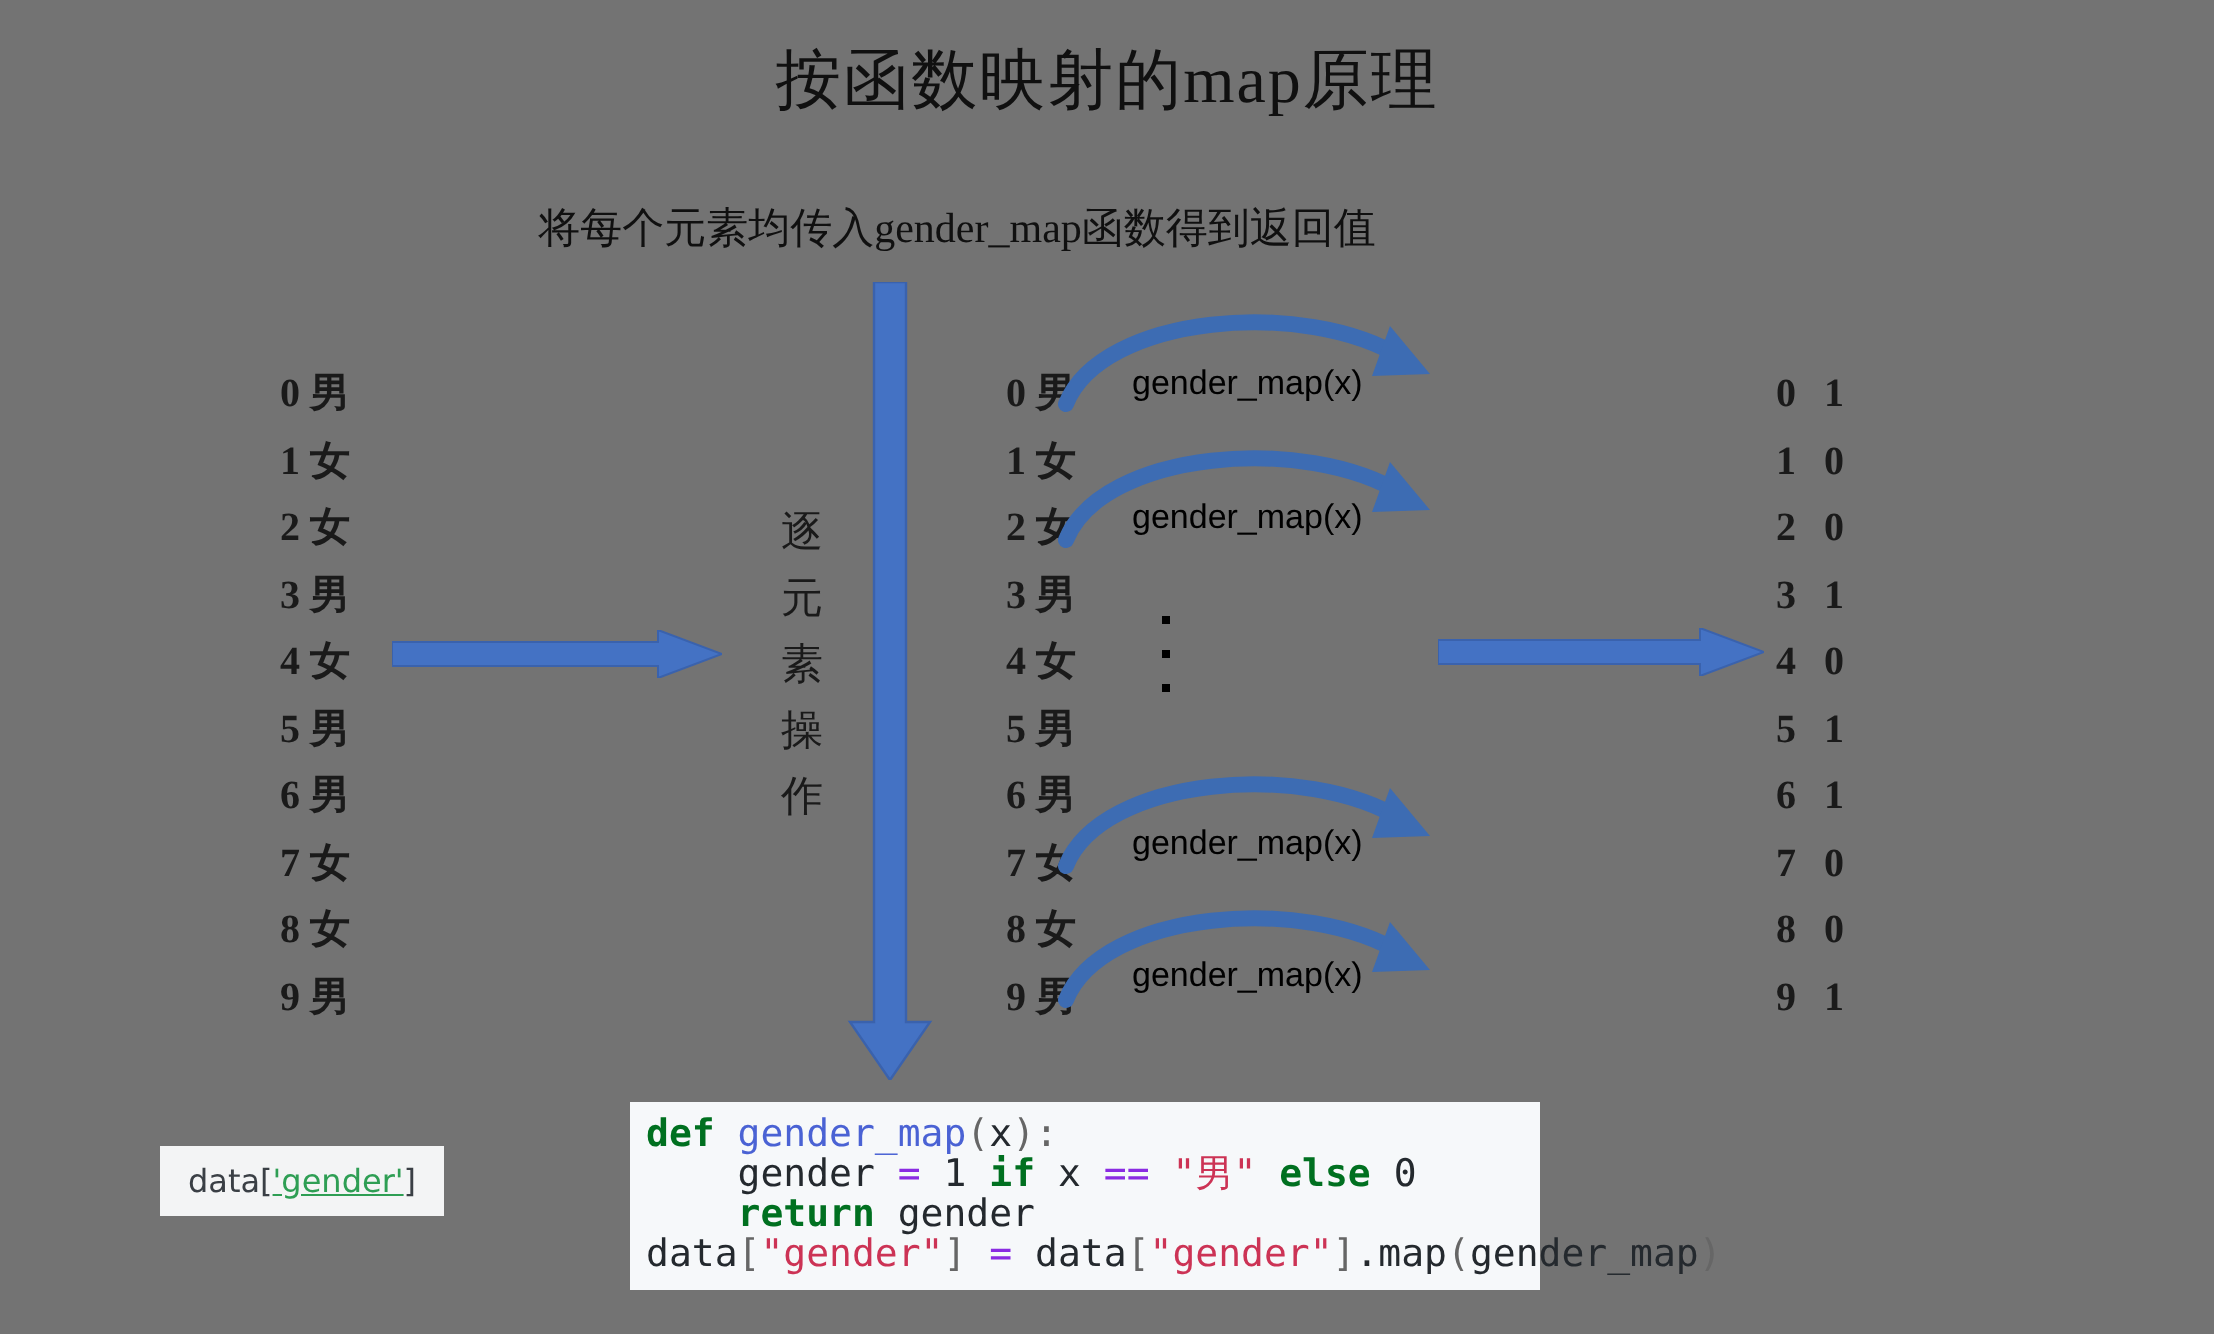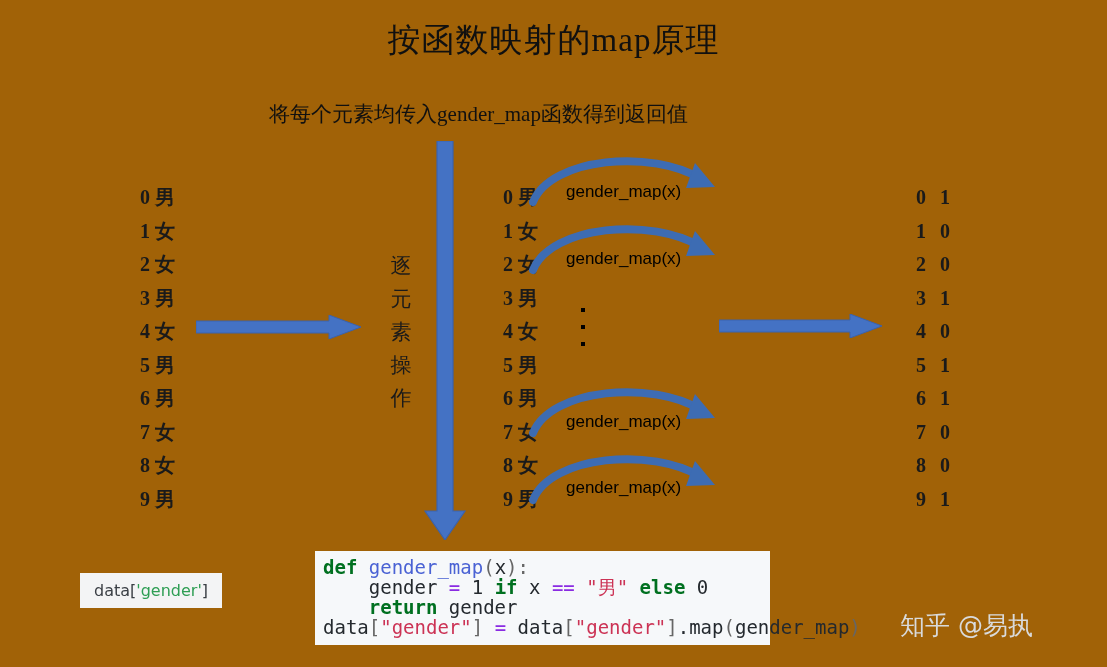--- a/index.html
+++ b/index.html
@@ -8,21 +8,21 @@
     background: #ffffff;
   }
   body {
     font-family: "Liberation Serif", "DejaVu Serif", serif;
     color: #000000;
   }
   #canvas {
     position: relative;
     width: 1107px;
     height: 667px;
-    background: #a16207;
+    background: #737373;
     overflow: hidden;
   }
 
   
   .title {
     position: absolute;
     left: 0;
     top: 18px;
     width: 1107px;
     text-align: center;
@@ -48,21 +48,21 @@
     color: #1a1a1a;
     white-space: nowrap;
   }
   .series .row {
     height: 33.5px;
     display: block;
     font-weight: bold;
   }
   #series-left  { left: 140px; top: 181px; }
   #series-mid   { left: 503px; top: 181px; }
-  #series-right { left: 916px; top: 181px; }
+  #series-right { left: 888px; top: 181px; }
   .idx { display: inline-block; min-width: 13px; }
   .val { display: inline-block; padding-left: 2px; }
   #series-right .val { padding-left: 11px; }
 
   
   .harrow {
     position: absolute;
     height: 24px;
   }
   #arrow-left-mid  { left: 196px; top: 315px; width: 165px; }
@@ -156,21 +156,21 @@
     position: absolute;
     background: #f3f4f5;
     font-family: "DejaVu Sans", "Liberation Sans", sans-serif;
     font-size: 16px;
     color: #3a3f45;
     padding: 8px 14px;
     white-space: nowrap;
   }
   #pill-left  { left: 80px;  top: 573px; }
   #pill-right { left: 805px; top: 573px; }
-  .pill .gstr { color: #2e9e54; }
+  .pill .gstr { color: #2e9e54; text-decoration: underline; }
 
   
   #watermark {
     position: absolute;
     left: 900px;
     top: 609px;
     font-family: "DejaVu Sans", "Liberation Sans", sans-serif;
     font-size: 25px;
     color: #d9dadb;
     white-space: nowrap;
@@ -272,15 +272,14 @@
   </div>
 
   <div id="code-block"><span class="kw">def</span> <span class="fnm">gender_map</span><span class="pun">(</span><span class="plain">x</span><span class="pun">)</span><span class="pun">:</span>
 <span>    </span><span class="plain">gender</span> <span class="op">=</span> <span class="num">1</span> <span class="kw">if</span> <span class="plain">x</span> <span class="op">==</span> <span class="str">"男"</span> <span class="kw">else</span> <span class="num">0</span>
 <span>    </span><span class="kw">return</span> <span class="plain">gender</span>
 <span class="plain">data</span><span class="pun">[</span><span class="str">"gender"</span><span class="pun">]</span> <span class="op">=</span> <span class="plain">data</span><span class="pun">[</span><span class="str">"gender"</span><span class="pun">]</span><span class="plain">.map</span><span class="pun">(</span><span class="plain">gender_map</span><span class="pun">)</span></div>
 
   <div class="pill" id="pill-left"><span>data[</span><span class="gstr">'gender'</span><span>]</span></div>
 
 
-  <div id="watermark">知乎 @易执</div>
 
 </div>
 
 </body></html>

